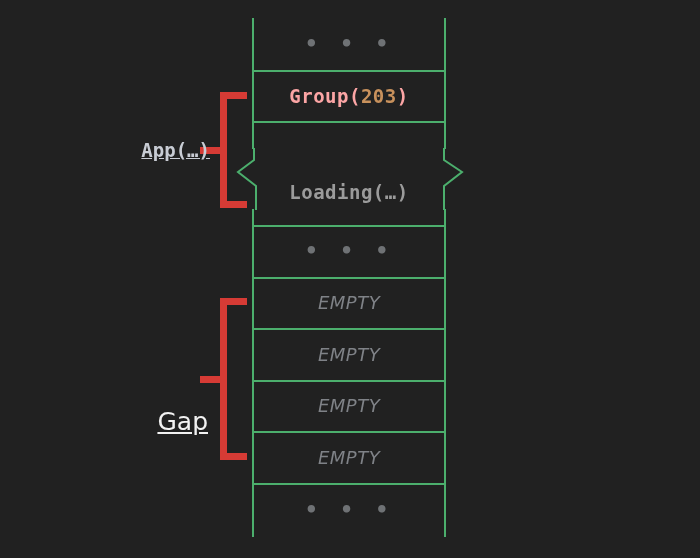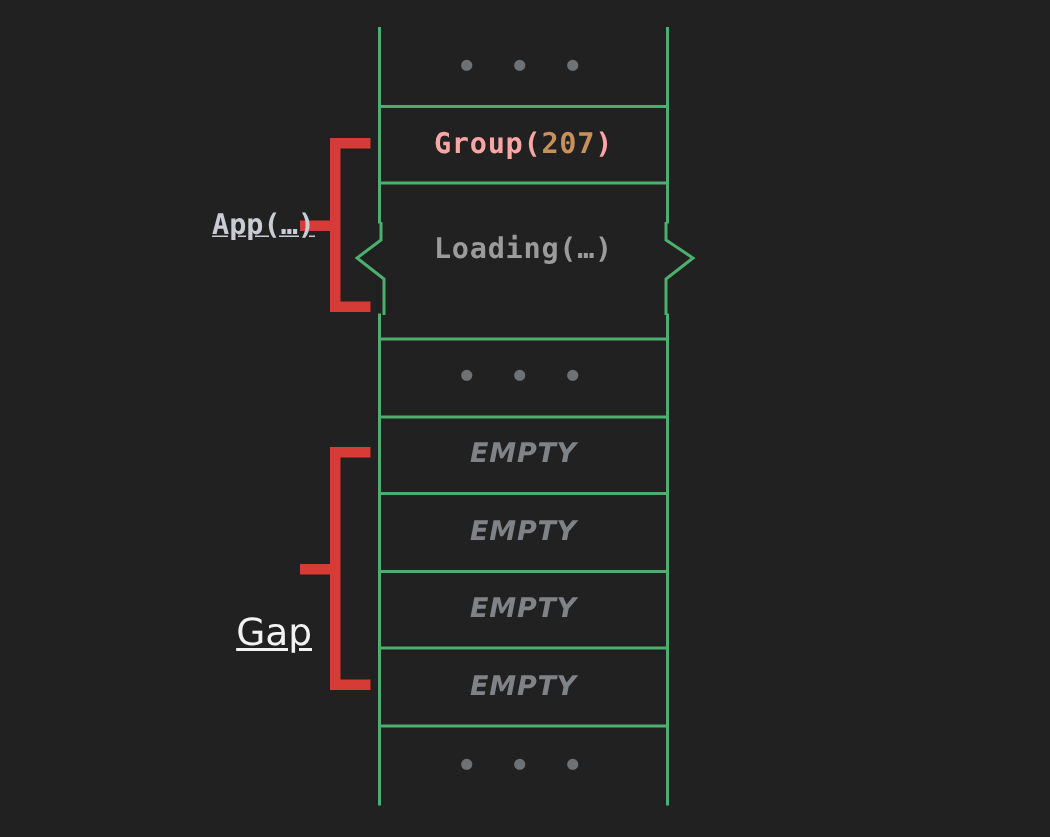--- a/index.html
+++ b/index.html
@@ -67,21 +67,21 @@
     letter-spacing: 5px;
     font-weight: bold;
   }
   .cell-text.loading { color: #9b9b9b; }
   .cell-text .fn     { color: #fca5a5; }
   .cell-text .num    { color: #c8915c; }
 
   .empty-text {
     font-family: "DejaVu Sans", sans-serif;
     font-size: 18px;
-    font-weight: bold;
+    font-weight: normal;
     font-style: italic;
     color: #7f8287;
     letter-spacing: 0.5px;
   }
 
   
   .zig {
     position: absolute;
     pointer-events: none;
   }
@@ -161,24 +161,24 @@
     <div class="hrule" style="top:310px;"></div>
     <div class="hrule" style="top:362px;"></div>
     <div class="hrule" style="top:413px;"></div>
     <div class="hrule" style="top:465px;"></div>
 
     <div class="row" style="top:0;height:52px;">
       <span class="cell-text ellipsis">• • •</span>
     </div>
 
     <div class="row" style="top:52px;height:51px;">
-      <span class="cell-text"><span class="fn">Group(</span><span class="num">207</span><span class="fn">)</span></span>
-    </div>
-
-    <div class="row" style="top:92px;height:112px;">
+      <span class="cell-text"><span class="fn">Group(</span><span class="num">203</span><span class="fn">)</span></span>
+    </div>
+
+    <div class="row" style="top:118px;height:112px;">
       <span class="cell-text loading">Loading(…)</span>
     </div>
 
     <div class="row" style="top:207px;height:52px;">
       <span class="cell-text ellipsis">• • •</span>
     </div>
 
     <div class="row" style="top:259px;height:51px;">
       <span class="empty-text">EMPTY</span>
     </div>

